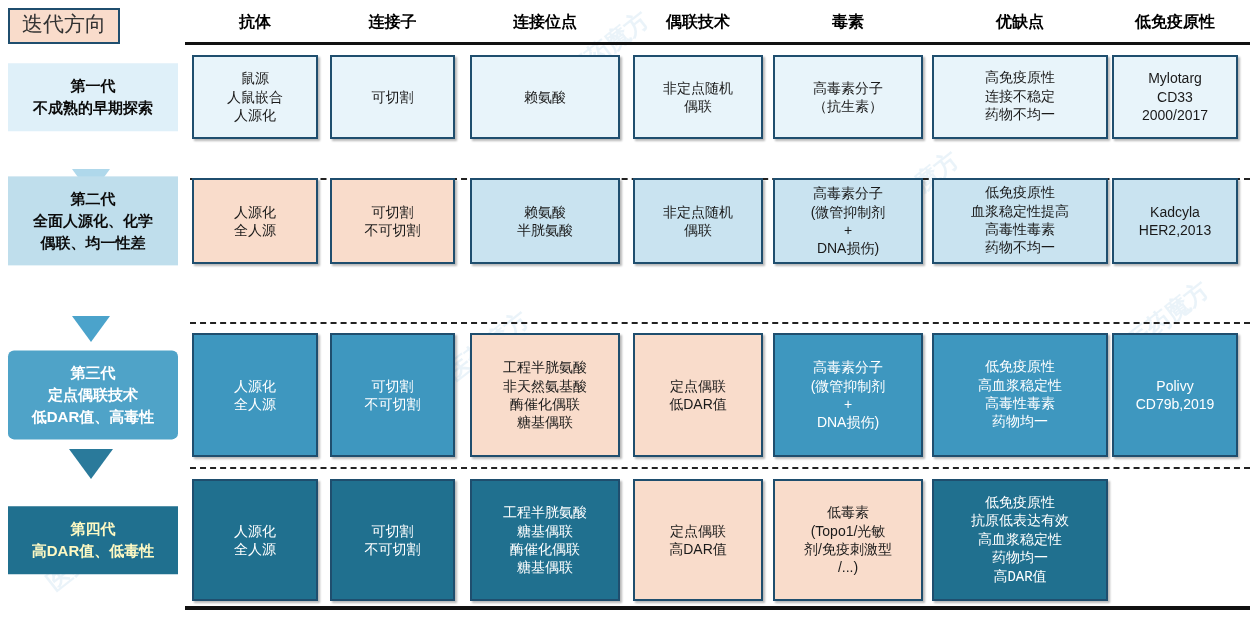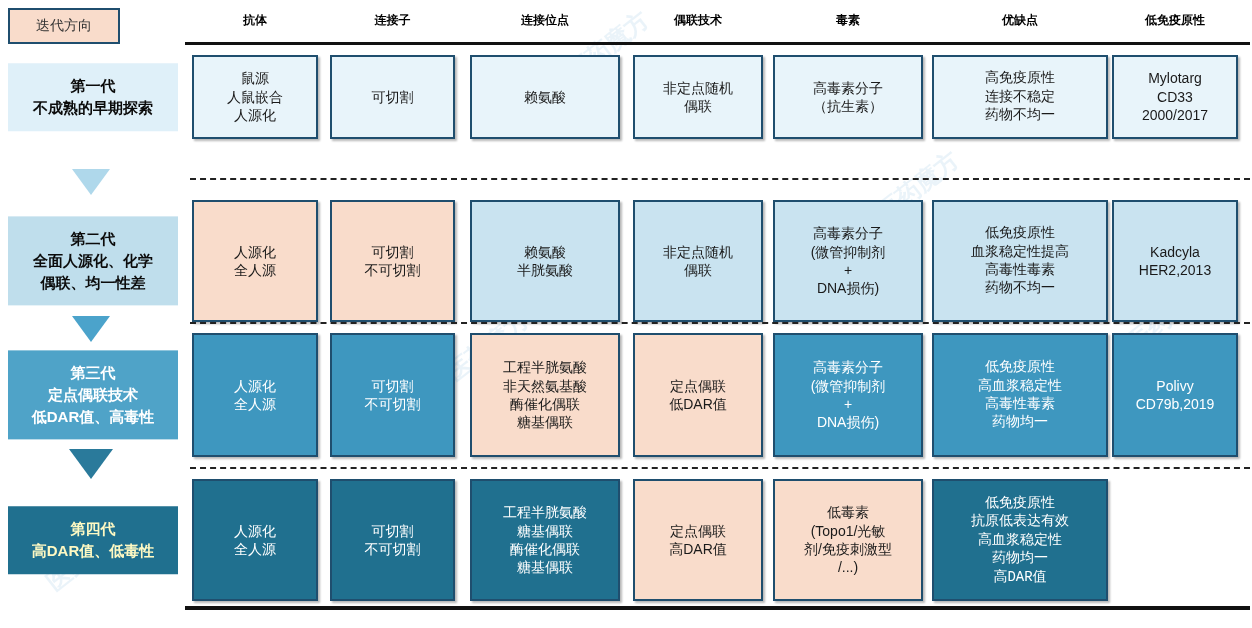--- a/index.html
+++ b/index.html
@@ -5,24 +5,24 @@
   html,body{margin:0;padding:0;background:#fff;}
   .canvas{
     position:relative;width:1252px;height:628px;background:#ffffff;overflow:hidden;
     font-family:"Liberation Sans","DejaVu Sans",sans-serif;color:#1a1a1a;
   }
   
   .wm{position:absolute;color:rgba(90,160,205,0.13);font-size:24px;font-weight:bold;
       transform:rotate(-38deg);white-space:nowrap;pointer-events:none;}
   
   .legend-badge{position:absolute;left:8px;top:8px;width:108px;height:32px;
-    background:#F9DCCB;border:2px solid #1F4E6E;display:flex;align-items:center;justify-content:center;
-    font-size:14px;color:#333;}
+    background:#F9DCCB;border:2px solid #1F4E6E;display:flex;justify-content:center;
+    font-size:21px;color:#333;}
   
-  .col-header{position:absolute;top:12px;font-size:12px;font-weight:bold;color:#000;text-align:center;}
+  .col-header{position:absolute;top:12px;font-size:16px;font-weight:bold;color:#000;text-align:center;}
   .header-line{position:absolute;left:185px;top:42px;width:1065px;height:3px;background:#111;}
   .bottom-line{position:absolute;left:185px;top:606px;width:1065px;height:4px;background:#111;}
   .dash-line{position:absolute;left:190px;width:1060px;height:0;border-top:2px dashed #222;}
   
   .x-label{left:8px;width:170px;}
   .x-c1{left:192px;width:126px;}
   .x-c2{left:330px;width:125px;}
   .x-c3{left:470px;width:150px;}
   .x-c4{left:633px;width:130px;}
   .x-c5{left:773px;width:150px;}
@@ -37,21 +37,21 @@
   .gen-label{position:absolute;top:50%;transform:translateY(-50%);box-sizing:border-box;
     display:flex;align-items:center;justify-content:center;text-align:center;
     font-size:15px;font-weight:bold;line-height:1.45;white-space:pre-line;padding:12px 2px;}
   .bg-g1{background:#E8F4FA;color:#1a1a1a;}
   .bg-g2{background:#C9E3F0;color:#1a1a1a;}
   .bg-g3{background:#3E97BF;color:#ffffff;}
   .bg-g4{background:#20708F;color:#ffffff;}
   .bg-pink{background:#F9DCCB;color:#1a1a1a;}
   .lbl-g1{background:#DFF0F9;color:#0b0b0b;}
   .lbl-g2{background:#BFDEEC;color:#0b0b0b;}
-  .lbl-g3{background:#4FA3C8;color:#ffffff;}
+  .lbl-g3{background:#4FA3C8;color:#ffffff;border-radius:6px;}
   .lbl-g4{background:#20708F;color:#fef9c3;}
   
   .down-arrow{position:absolute;width:0;height:0;border-left:19px solid transparent;border-right:19px solid transparent;}
   .arrow1{left:72px;top:169px;border-top:26px solid #AFD8EB;}
   .arrow2{left:72px;top:316px;border-top:26px solid #4BA3CB;}
   .arrow3{left:69px;top:449px;border-left:22px solid transparent;border-right:22px solid transparent;border-top:30px solid #2A7A9B;}
 </style>
 </head>
 <body>
 
@@ -94,21 +94,21 @@
 连接不稳定
 药物不均一</div>
     <div class="cell x-c7 bg-g1">Mylotarg
 CD33
 2000/2017</div>
   </div>
 
   <div class="down-arrow arrow1"></div>
   <div class="dash-line" style="top:178px;"></div>
 
-  <div class="band" style="top:200px;height:122px;">
+  <div class="band" style="top:178px;height:86px;">
     <div class="gen-label x-label lbl-g2">第二代
 全面人源化、化学
 偶联、均一性差</div>
     <div class="cell x-c1 bg-pink">人源化
 全人源</div>
     <div class="cell x-c2 bg-pink">可切割
 不可切割</div>
     <div class="cell x-c3 bg-g2">赖氨酸
 半胱氨酸</div>
     <div class="cell x-c4 bg-g2">非定点随机

